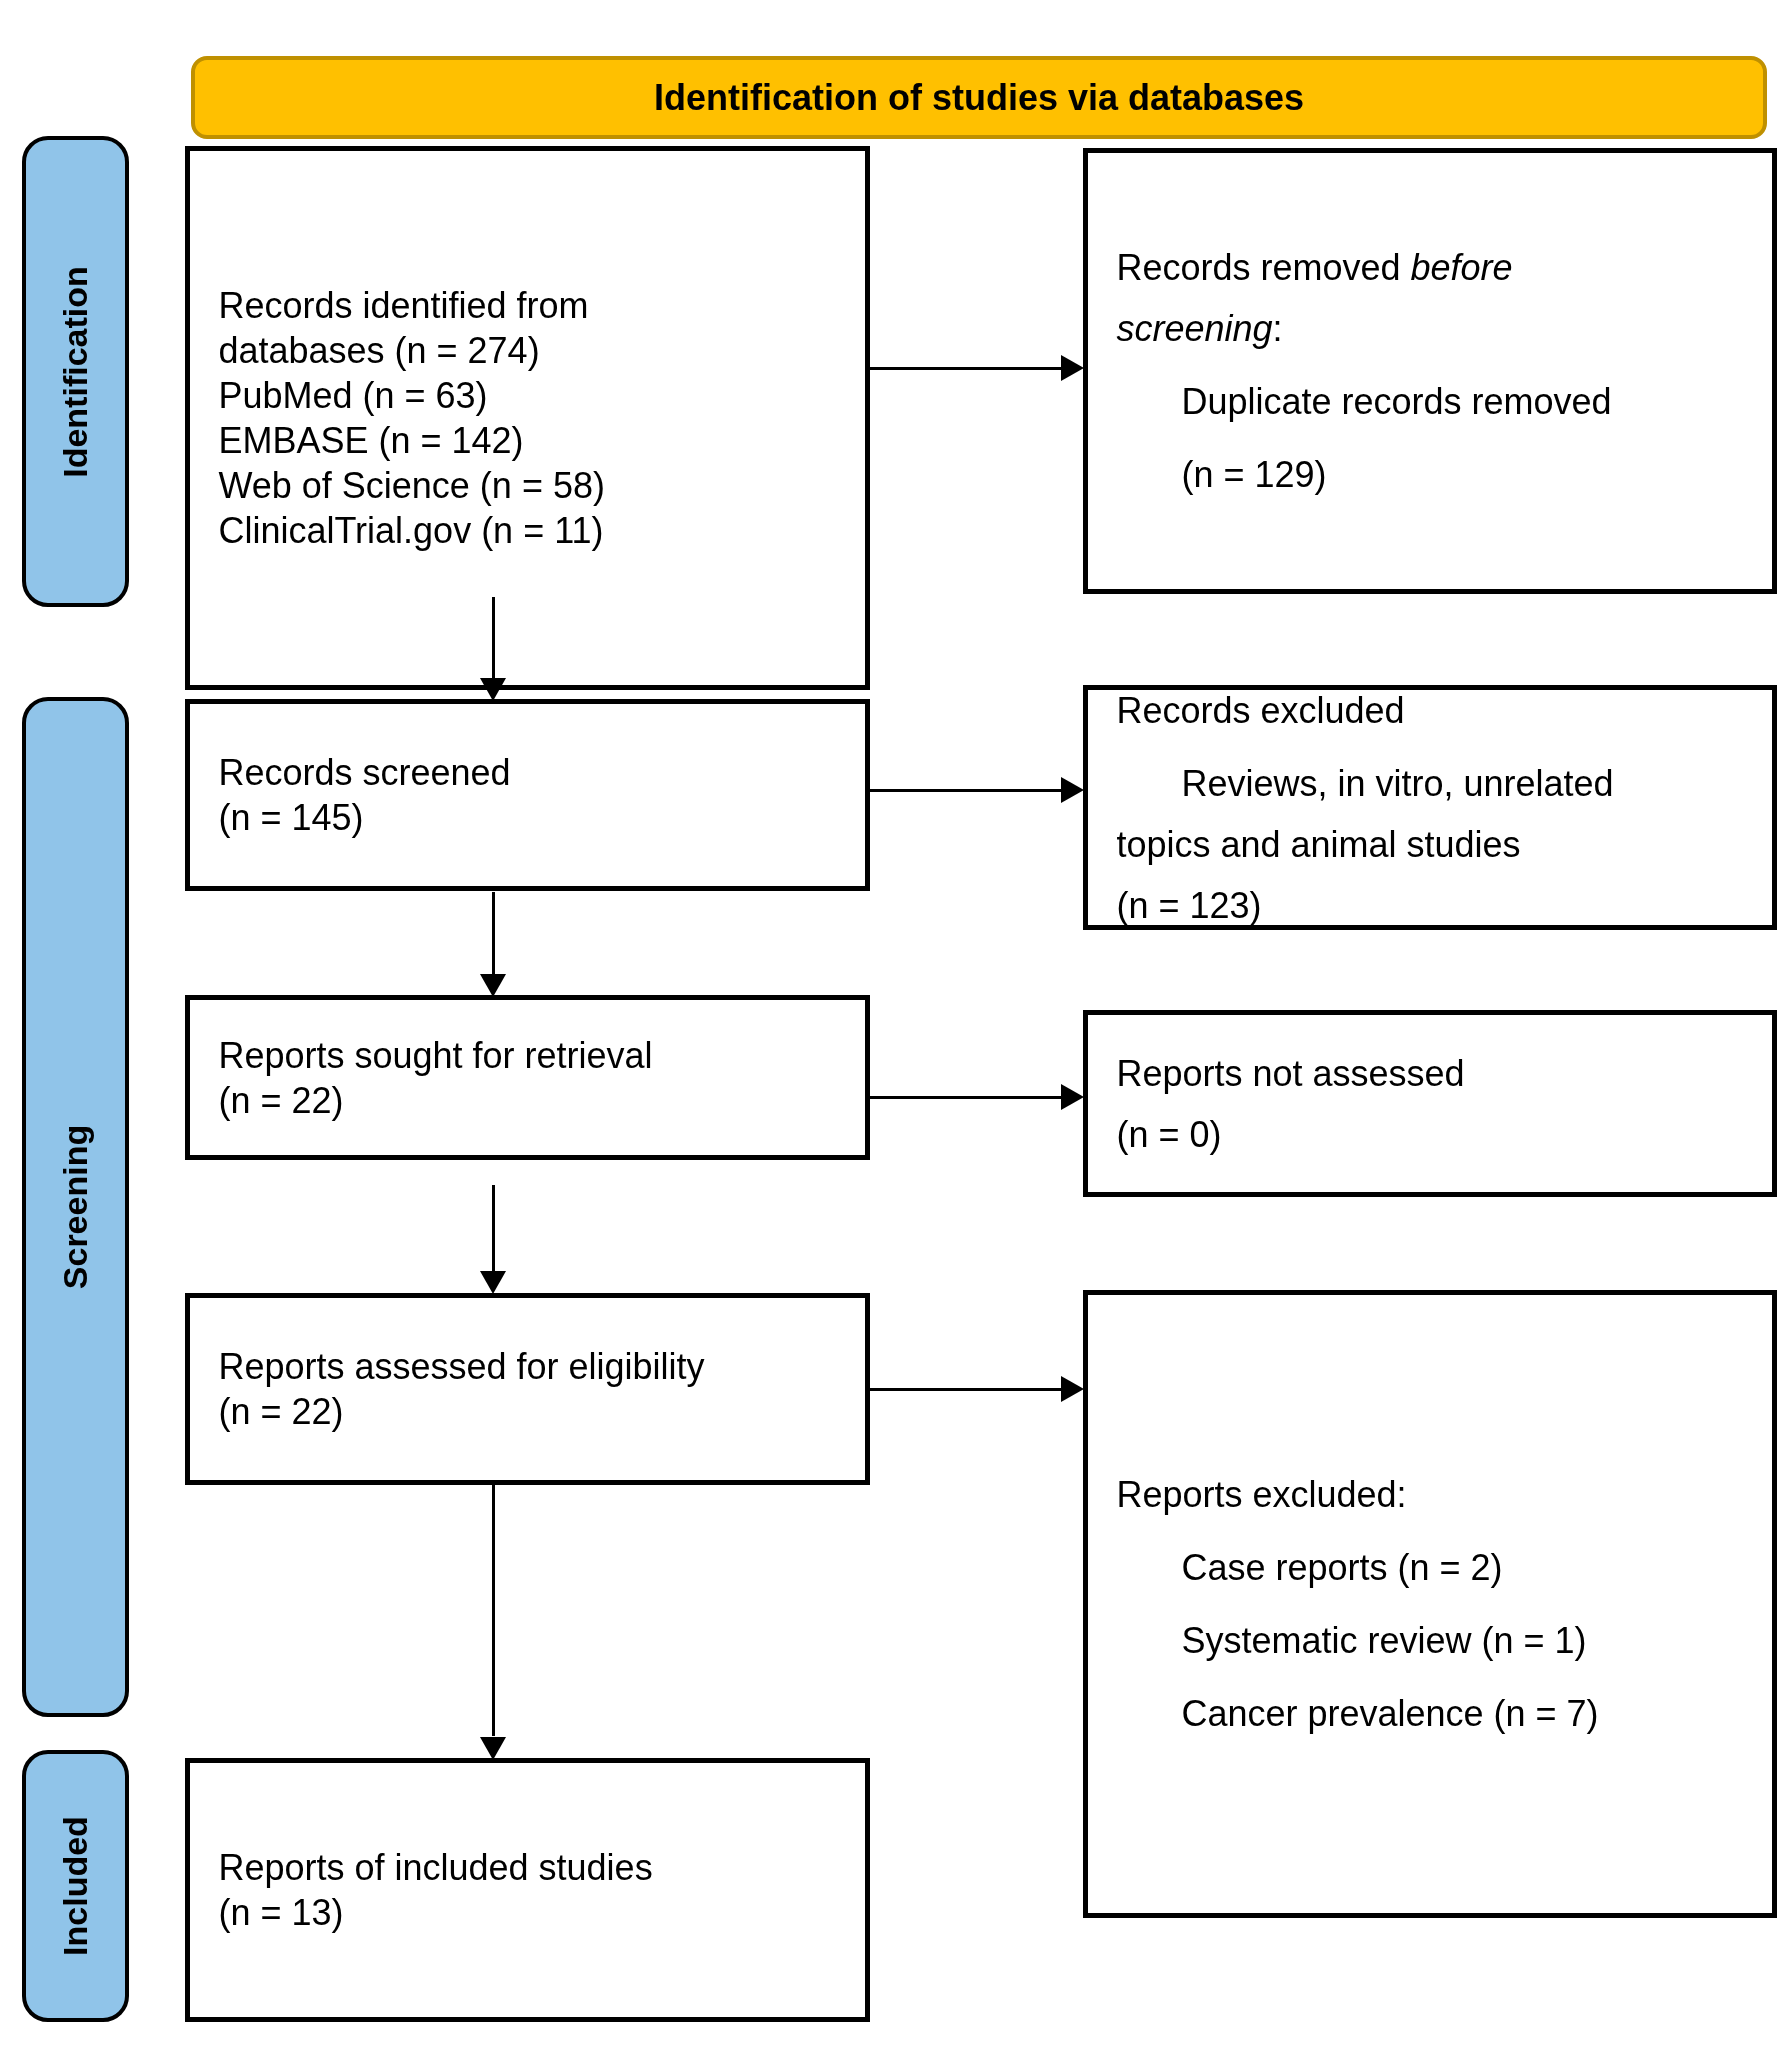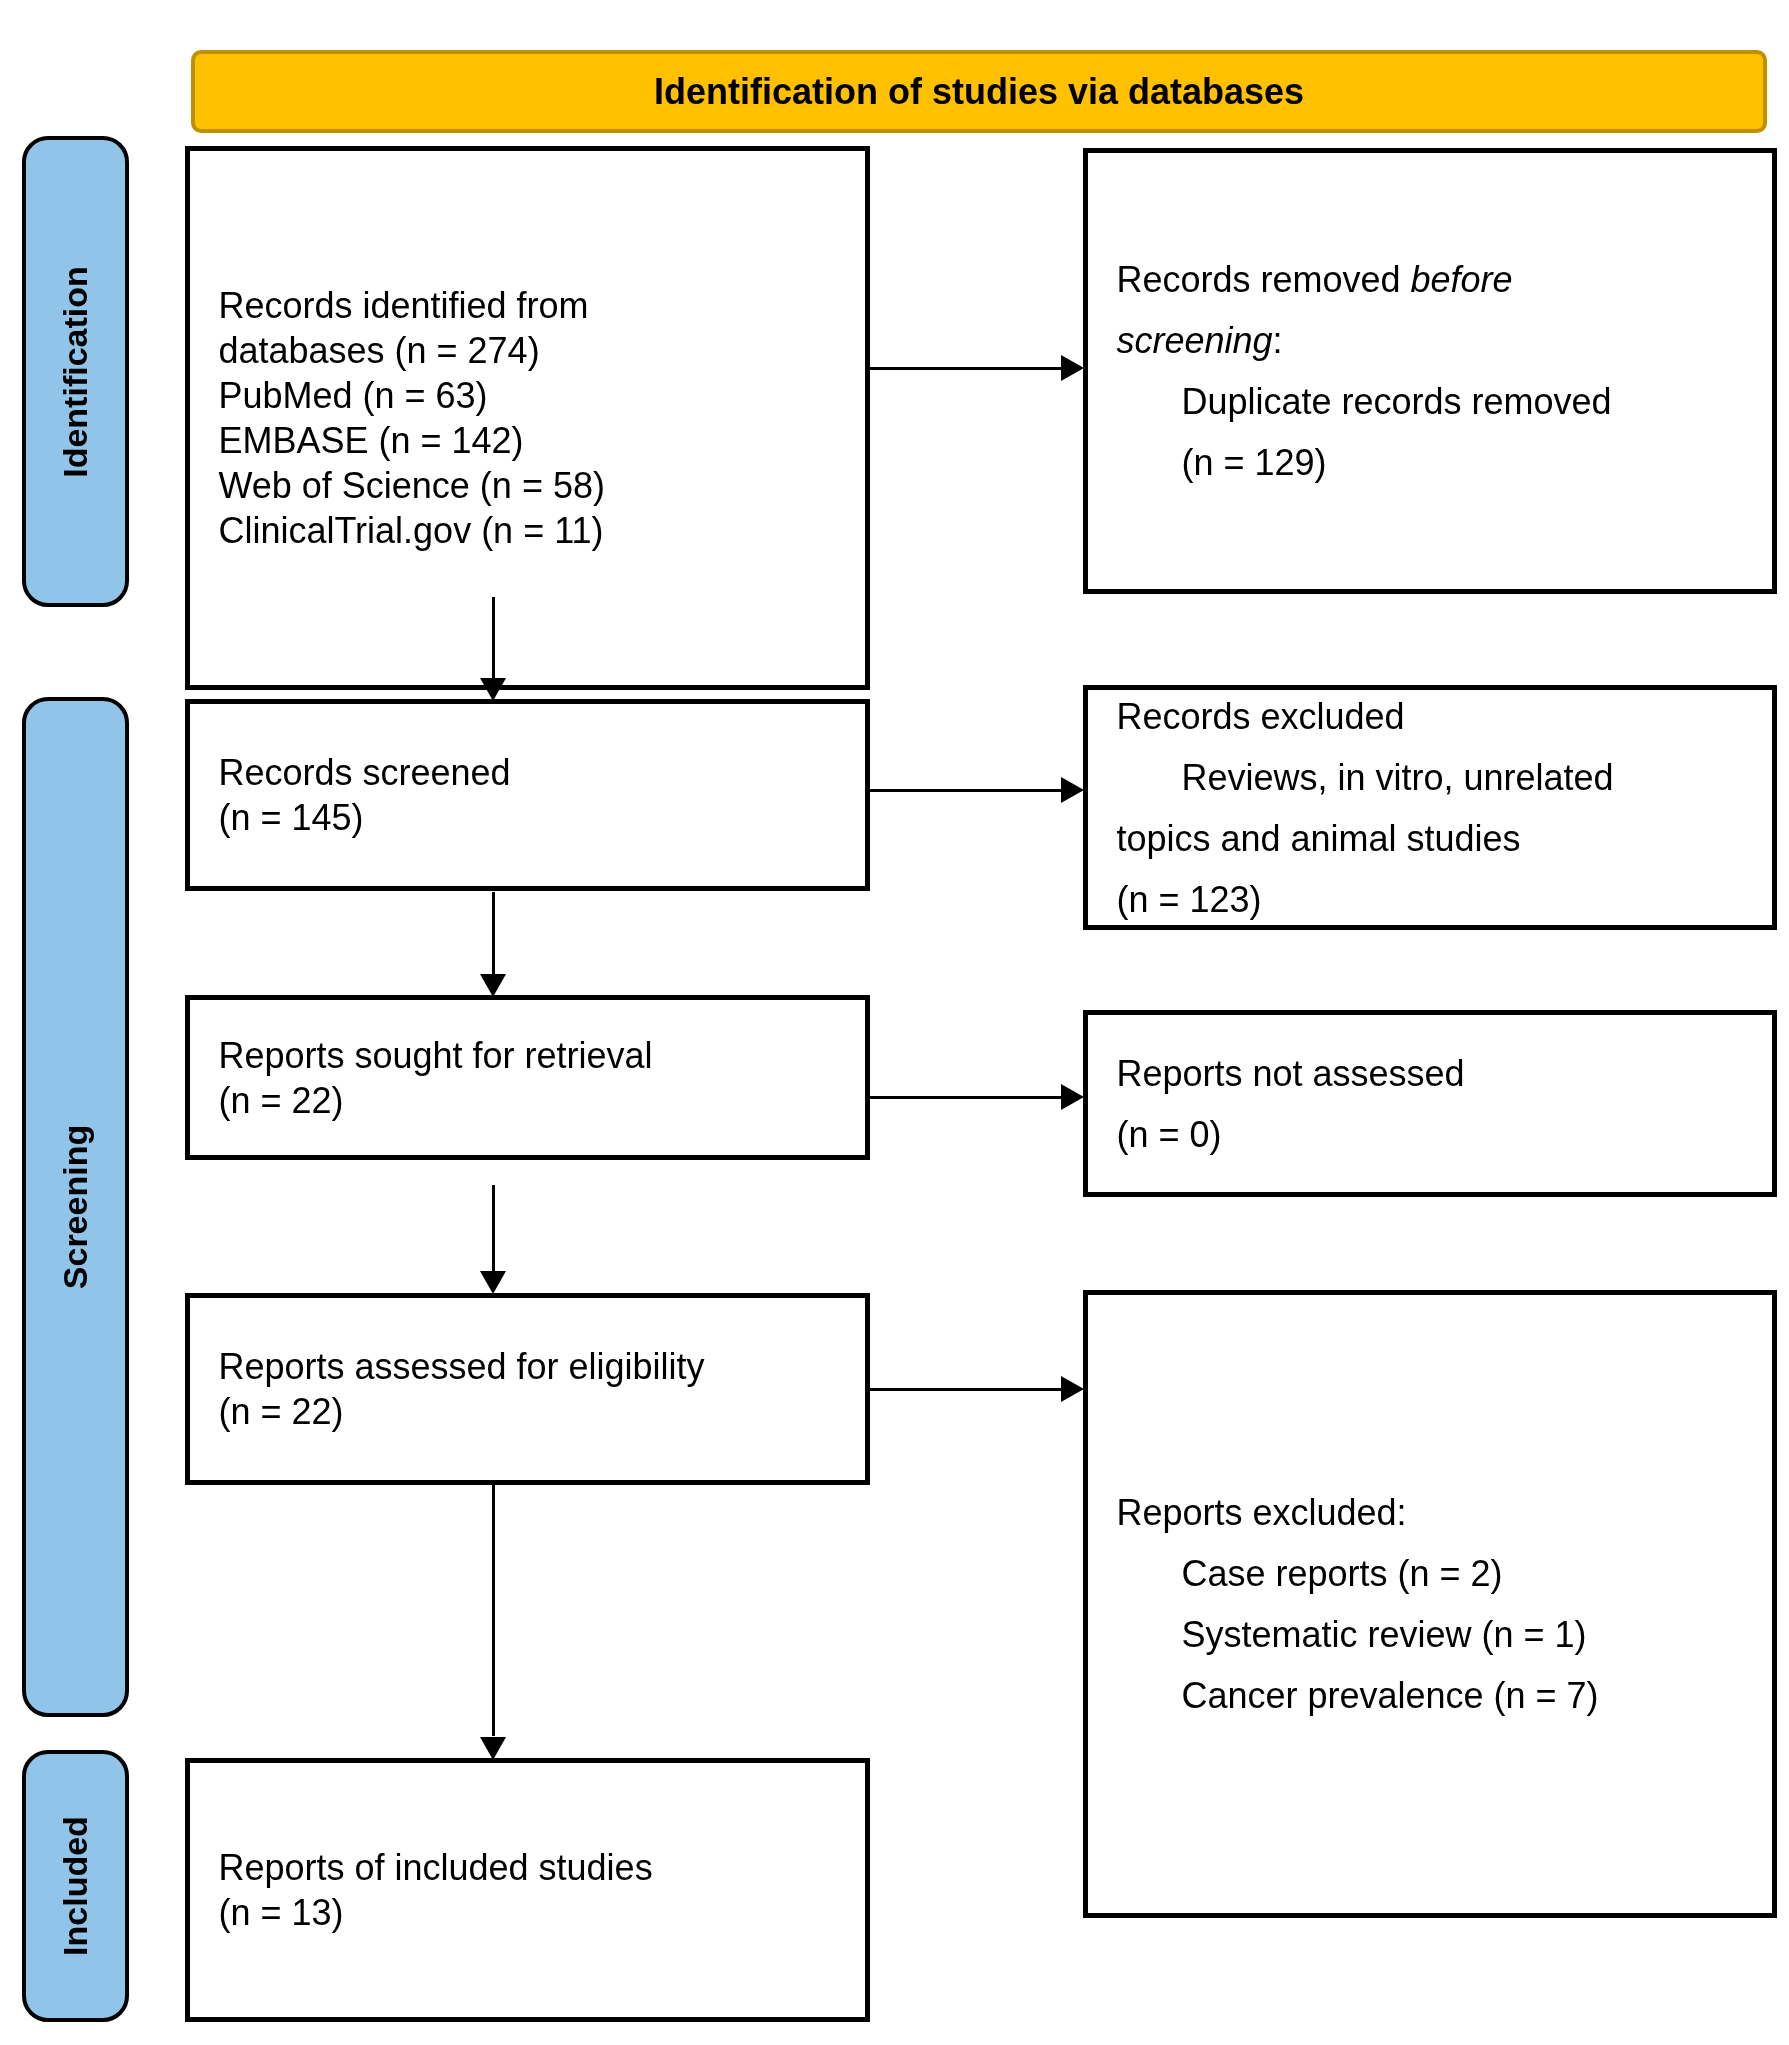--- a/index.html
+++ b/index.html
@@ -1,37 +1,37 @@
 <!DOCTYPE html>
 <html style="font-size:9px"><head>
 <meta charset="utf-8">
 <style>
   html,body{margin:0;padding:0;background:#ffffff;}
   body{width:1789px;height:2046px;position:relative;font-family:"Liberation Sans","DejaVu Sans",sans-serif;color:#000;}
   .diagram{position:absolute;left:0;top:0;width:1789px;height:2046px;}
 
-  .banner{position:absolute;left:191px;top:50px;width:1568px;height:75px;
-    background:#FFC000;border:4.5px solid #BF9000;border-radius:10px;
+  .banner{position:absolute;left:191px;top:56px;width:1568px;height:75px;
+    background:#FFC000;border:4.5px solid #BF9000;border-radius:16px;
     display:flex;align-items:center;justify-content:center;}
   .banner .title{font-size:36px;font-weight:bold;}
 
   .stage{position:absolute;left:21.6px;width:99px;background:#90C4E9;
     border:4px solid #000;border-radius:26px;}
   .stage-label{position:absolute;top:50%;left:50%;
     transform:translate(-50%,-50%) rotate(-90deg);white-space:nowrap;
     font-size:34px;font-weight:bold;}
 
   .box{position:absolute;background:#fff;border:5.1px solid #000;
     display:flex;flex-direction:column;justify-content:center;
     padding-left:28.4px;padding-right:17px;box-sizing:border-box;}
   .box.colL{left:185px;width:685px;}
   .box.colR{left:1083px;width:694px;gap:16px;}
   .line{font-size:36px;line-height:45px;white-space:nowrap;}
   .line .it{font-style:italic;}
-  .indent{padding-left:65px;}
+  .indent{padding-left:65px;margin-top:12px;}
 
   .vline{position:absolute;width:2.8px;background:#000;}
   .hline{position:absolute;height:2.8px;background:#000;}
   .head-down{position:absolute;width:0;height:0;
     border-left:13px solid transparent;border-right:13px solid transparent;
     border-top:23px solid #000;}
   .head-right{position:absolute;width:0;height:0;
     border-top:13px solid transparent;border-bottom:13px solid transparent;
     border-left:23px solid #000;}
 </style>

